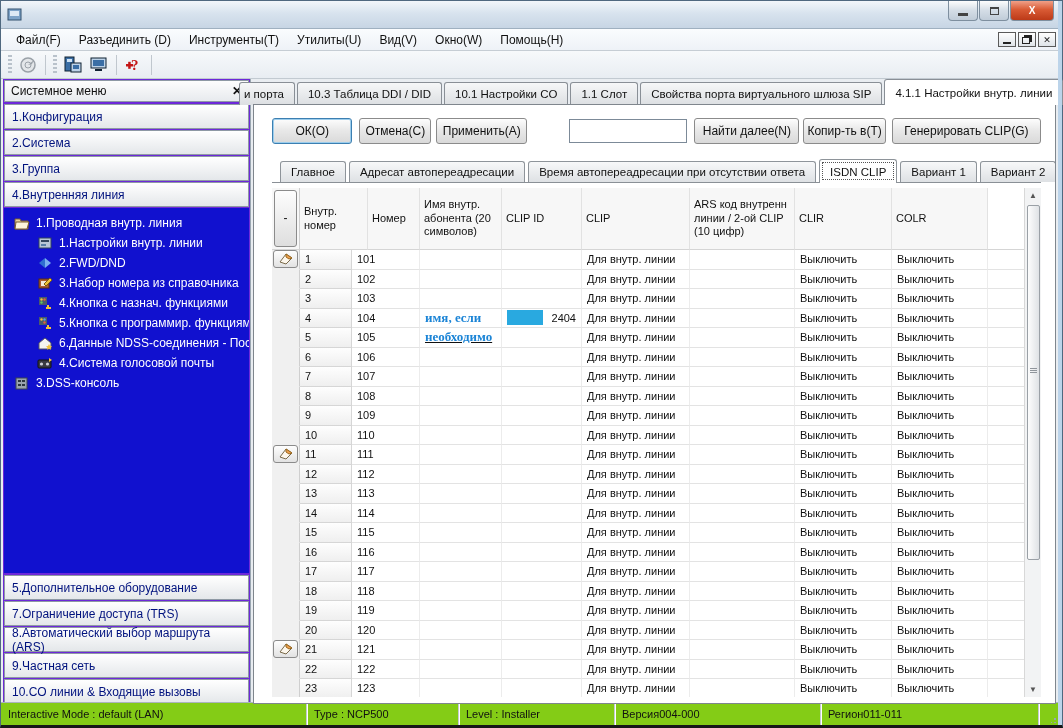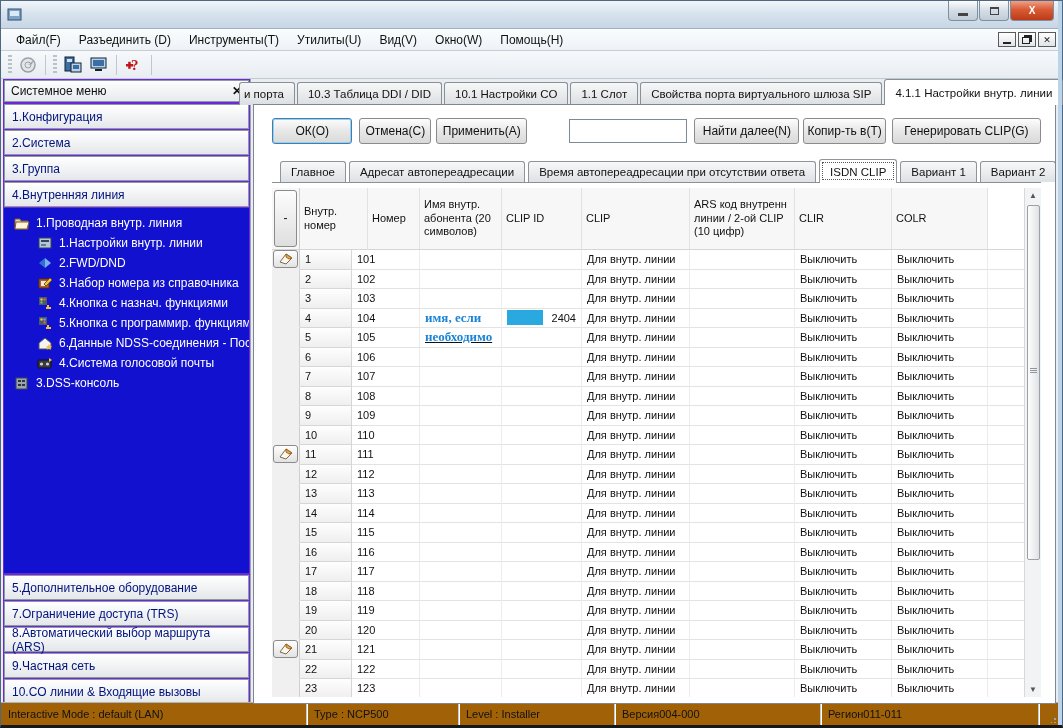--- a/index.html
+++ b/index.html
@@ -116,21 +116,21 @@
   .vscroll { position:absolute; right:0; top:0; bottom:0; width:17px; background:#f2f3f4;
              border-left:1px solid #d8d8d8; display:flex; flex-direction:column; align-items:center; }
   .varrow { width:15px; height:15px; display:flex; align-items:center; justify-content:center; font-size:8px; color:#555; }
   .vthumb { width:13px; height:355px; margin-top:2px; border:1px solid #9aa0a6; border-radius:2px;
             background:linear-gradient(90deg,#fdfdfd,#dfe2e5); position:relative; }
   .vthumb:after { content:""; position:absolute; left:2px; right:2px; top:46%;
                   border-top:1px solid #8f959b; box-shadow:0 2px 0 #8f959b, 0 4px 0 #8f959b; }
   .vtrack { flex:1; }
 
   
-  .statusbar { position:absolute; left:0; right:0; bottom:0; height:23px; background:#a16207;
+  .statusbar { position:absolute; left:0; right:0; bottom:0; height:23px; background:#84cc16;
                border-top:1px solid #aab4bd; display:flex; align-items:center; font-size:11px; color:#111;justify-content:center; }
   .seg { height:100%; display:flex; align-items:center; padding:0 7px; border-right:1px solid #c3cad1;
          box-shadow:1px 0 0 #ffffff; white-space:nowrap; overflow:hidden; }
   .seg0{width:306px;} .seg1{width:152px;} .seg2{width:156px;} .seg3{width:206px;} .seg4{width:218px;}
   .seg-grip { margin-left:auto; width:14px; height:100%; position:relative; }
   .seg-grip:after { content:""; position:absolute; right:2px; bottom:2px; width:9px; height:9px;
         background:
           radial-gradient(circle at 8px 1px,#9aa4ad 1px,transparent 1.4px),
           radial-gradient(circle at 8px 5px,#9aa4ad 1px,transparent 1.4px),
           radial-gradient(circle at 4px 5px,#9aa4ad 1px,transparent 1.4px),

